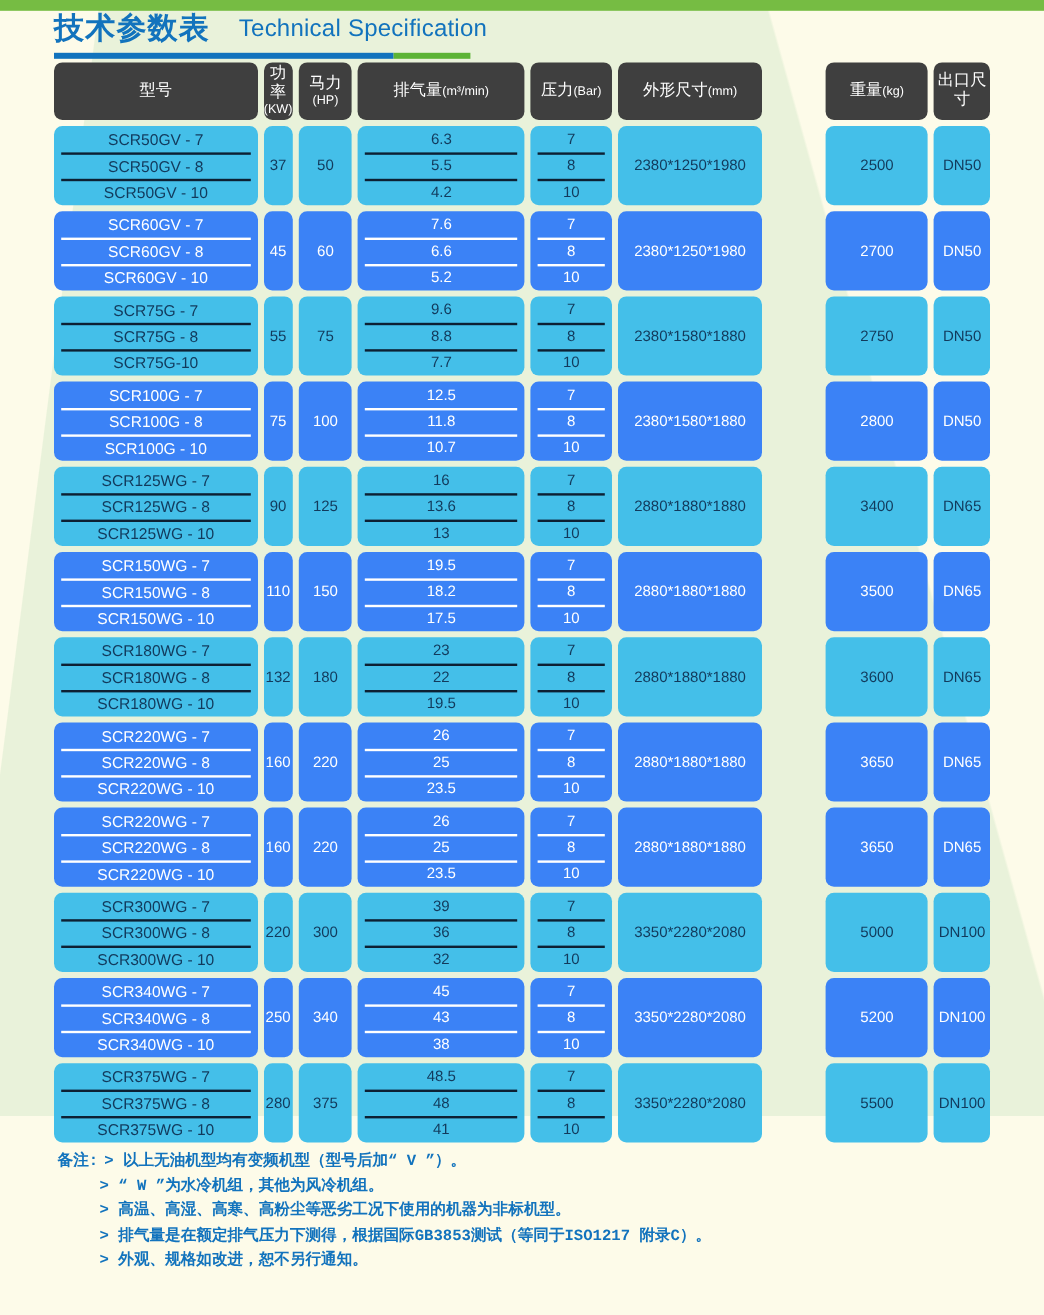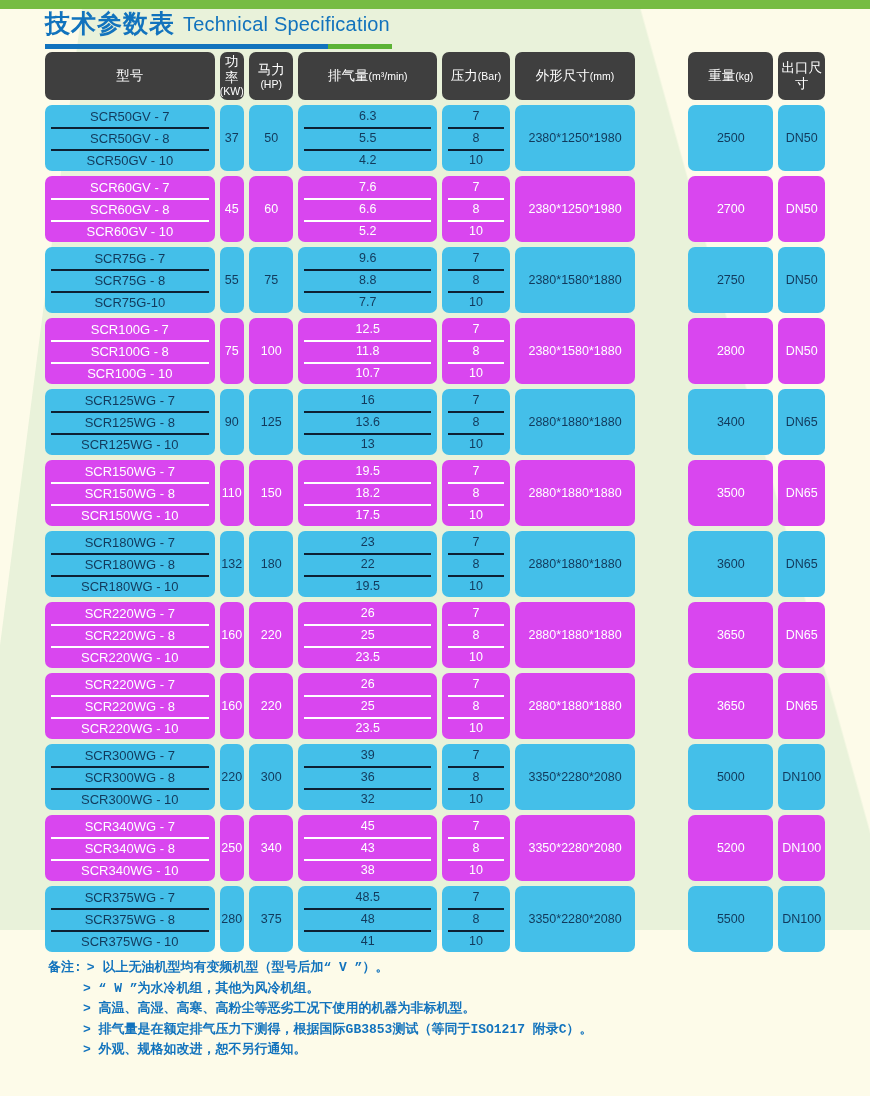--- a/index.html
+++ b/index.html
@@ -23,21 +23,21 @@
   }
   #bg-bottom-cream{
     position:absolute;left:0;top:930px;width:870px;height:166px;background:#fdfbe9;z-index:2;
   }
   #top-bar{
     position:absolute;left:0;top:0;width:870px;height:9px;background:#76bc43;z-index:6;
   }
 
   
   #title-block{position:absolute;left:45px;top:9px;z-index:6;}
-  .title-row{display:flex;align-items:flex-end;gap:8px;}
+  .title-row{display:flex;align-items:flex-end;gap:24px;}
   #title-cn{
     font-size:25px;font-weight:bold;color:#1273bd;letter-spacing:1px;
     font-family:"DejaVu Sans","Liberation Sans",sans-serif;line-height:30px;
   }
   #title-en{font-size:20px;color:#1273bd;line-height:30px;letter-spacing:.2px;}
   #title-rule{display:flex;margin-top:5px;height:5px;width:347px;}
   #title-rule-blue{flex:0 0 283px;background:#1273bd;}
   #title-rule-green{flex:1;background:#5cb335;}
 
   
@@ -62,21 +62,21 @@
     background:#3f3f3f;color:#ffffff;height:48px;
     display:flex;align-items:center;justify-content:center;text-align:center;
     font-family:"DejaVu Sans","Liberation Sans",sans-serif;
     font-size:13.5px;line-height:1.15;
   }
   .hcell .unit{font-size:10.5px;font-family:"Liberation Sans",sans-serif;}
   .hcell .stack{display:flex;flex-direction:column;align-items:center;justify-content:center;}
 
   
   .g-blue .cell{background:#44bfe9;color:#123a5c;}
-  .g-green .cell{background:#d946ef;color:#ffffff;}
+  .g-green .cell{background:#3b82f6;color:#ffffff;}
 
   .cell.sub{
     height:66px;display:flex;flex-direction:column;justify-content:space-between;
     padding:0;overflow:hidden;
   }
   .subline{
     flex:1 1 0;display:flex;align-items:center;justify-content:center;
     font-size:12.5px;position:relative;
   }
   .g-blue .subline + .subline::before,

